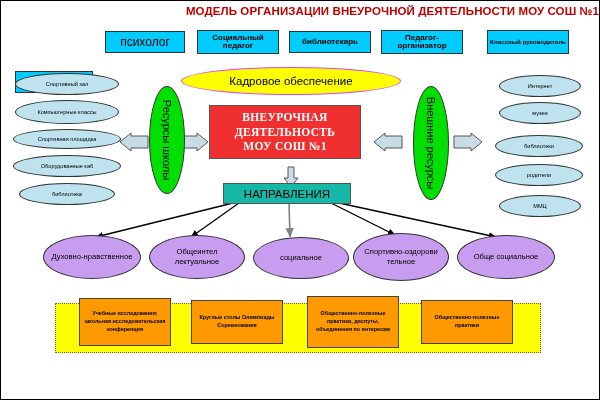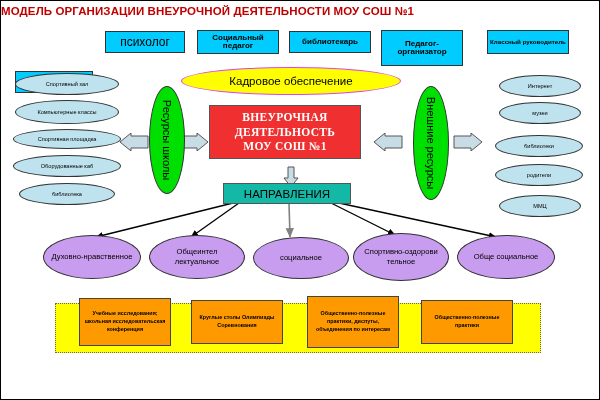--- a/index.html
+++ b/index.html
@@ -1,19 +1,19 @@
 <!DOCTYPE html>
 <html><head>
 <meta charset="utf-8">
 <style>
   html,body{margin:0;padding:0;background:#fff;}
   body{width:600px;height:400px;font-family:"Liberation Sans",sans-serif;}
   #canvas{position:relative;width:598px;height:398px;border:1px solid #000;background:#fff;overflow:hidden;}
 
-  .title{position:absolute;left:0;top:4px;width:598px;text-align:left;
+  .title{position:absolute;left:0;top:4px;width:598px;text-align:right;
          color:#C00000;font-weight:bold;font-size:11.5px;letter-spacing:.1px;}
 
   
   .hbox{position:absolute;background:#00CCFF;border:1px solid #333;
         display:flex;align-items:center;justify-content:center;text-align:center;
         color:#000;line-height:1.05;box-sizing:border-box;}
 
   
   .ell{position:absolute;background:#BEE3EE;border:1px solid #333;border-radius:50%;
        display:flex;align-items:center;justify-content:center;text-align:center;
@@ -92,21 +92,21 @@
     <path d="M1,3 L18,3 L18,0 L29,9 L18,18 L18,15 L1,15 z" fill="#C8DCE6" stroke="#555" stroke-width="1"></path>
   </svg>
   <svg class="blockarrow" style="left:282px;top:165px;" width="16" height="22" viewBox="0 0 16 22">
     <path d="M5,1 L5,12 L1,12 L8,21 L15,12 L11,12 L11,1 z" fill="#C8DCE6" stroke="#555" stroke-width="1"></path>
   </svg>
 
   <div class="hbox" style="left:14px;top:30px;width:78px;height:22px;font-size:12px;margin-top:40px;">учителя</div>
   <div class="hbox" style="left:104px;top:30px;width:80px;height:22px;font-size:12px;">психолог</div>
   <div class="hbox" style="left:196px;top:29px;width:82px;height:24px;font-size:8px;font-weight:bold;">Социальный педагог</div>
   <div class="hbox" style="left:288px;top:30px;width:82px;height:22px;font-size:8px;font-weight:bold;">библиотекарь</div>
-  <div class="hbox" style="left:380px;top:29px;width:82px;height:36px;font-size:8px;font-weight:bold;">Педагог-организатор</div>
+  <div class="hbox" style="left:380px;top:29px;width:82px;height:24px;font-size:8px;font-weight:bold;">Педагог-организатор</div>
   <div class="hbox" style="left:486px;top:29px;width:82px;height:24px;font-size:6.2px;font-weight:bold;">Классный руководитель</div>
 
   <div class="ell" style="left:14px;top:72px;width:104px;height:22px;">Спортивный зал</div>
   <div class="ell" style="left:14px;top:99px;width:104px;height:24px;">Компьютерные классы</div>
   <div class="ell" style="left:12px;top:128px;width:108px;height:20px;">Спортивная площадка</div>
   <div class="ell" style="left:12px;top:154px;width:108px;height:22px;">Оборудованные каб</div>
   <div class="ell" style="left:18px;top:182px;width:96px;height:22px;">библиотека</div>
 
   <div class="gell" style="left:148px;top:85px;width:34px;height:106px;">
     <span>Ресурсы школы</span>

